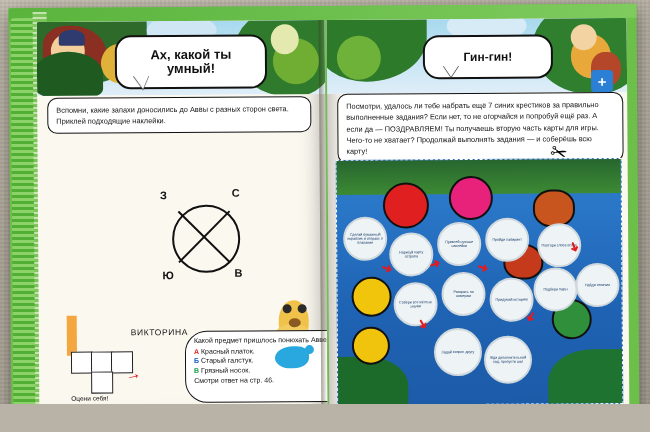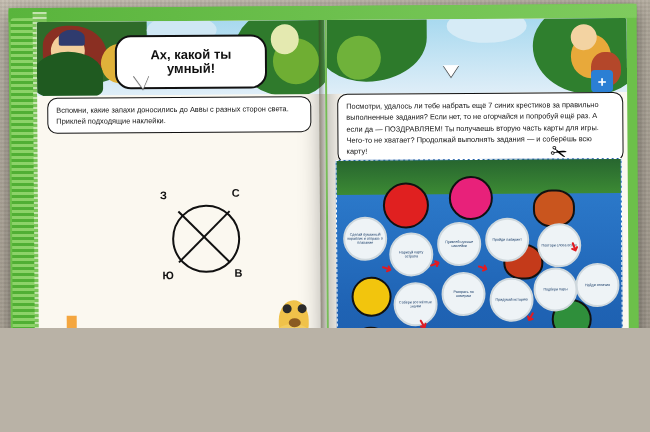--- a/index.html
+++ b/index.html
@@ -1,21 +1,21 @@
 <!DOCTYPE html>
 <html><head>
 <meta charset="utf-8">
 <style>
   html,body{margin:0;padding:0;}
   body{
     width:650px;height:432px;overflow:hidden;
     font-family:"Liberation Sans",sans-serif;
     background:#b9b2a6;
   }
-  #scene{position:relative;width:650px;height:328px;overflow:hidden;
+  #scene{position:relative;width:650px;height:404px;overflow:hidden;
     background:
       repeating-linear-gradient(0deg, rgba(0,0,0,0.035) 0px, rgba(0,0,0,0.035) 2px, rgba(255,255,255,0.03) 2px, rgba(255,255,255,0.03) 4px),
       repeating-linear-gradient(90deg, rgba(0,0,0,0.03) 0px, rgba(0,0,0,0.03) 2px, rgba(255,255,255,0.025) 2px, rgba(255,255,255,0.025) 4px),
       linear-gradient(160deg,#c6bfb2 0%,#b5ada0 45%,#a79f93 100%);
   }
 
   
   .book{position:absolute;left:10px;top:6px;width:628px;height:420px;
      background:#6cc04a;border-radius:4px;
      box-shadow:0 6px 18px rgba(0,0,0,.45);
@@ -197,20 +197,23 @@
         <div class="sky"></div>
         <div class="blob" style="left:-10px;top:-18px;width:110px;height:80px;background:#2d7a2b;border-radius:0 0 55% 45%;"></div>
         <div class="blob" style="left:10px;top:16px;width:44px;height:44px;background:#6fb23a;border-radius:50%;"></div>
         <div class="blob" style="right:-16px;top:-16px;width:110px;height:92px;background:#2f7f2e;border-radius:50% 0 45% 55%;"></div>
         <div class="blob" style="right:16px;top:16px;width:40px;height:44px;background:#e8a93a;border-radius:50%;"></div>
         <div class="blob" style="right:30px;top:6px;width:26px;height:26px;background:#f3d3a2;border-radius:50%;"></div>
         <div class="blob" style="right:6px;top:34px;width:30px;height:34px;background:#b4472a;border-radius:45%;"></div>
         <div class="blob" style="left:120px;top:-10px;width:80px;height:34px;background:#d6ebf6;border-radius:50%;"></div>
       </div>
 
+      <div class="bubble" style="left:96px;top:16px;width:110px;height:32px;font-size:12px;">
+        <span>Гин-гин!</span>
+      </div>
       <div style="position:absolute;left:116px;top:46px;width:0;height:0;border-left:8px solid transparent;border-right:8px solid transparent;border-top:12px solid #fff;filter:drop-shadow(0 1px 0 #111);"></div>
 
       <div class="plusbadge">+</div>
 
       <div class="panel" style="left:10px;top:74px;width:268px;font-size:7.4px;line-height:1.52;">
         <span>Посмотри, удалось ли тебе набрать ещё 7 синих крестиков за правильно выполненные задания? Если нет, то не огорчайся и попробуй ещё раз. А если да — ПОЗДРАВЛЯЕМ! Ты получаешь вторую часть карты для игры. Чего-то не хватает? Продолжай выполнять задания — и соберёшь всю карту!</span>
       </div>
 
       <div class="scissors">✂</div>
 

